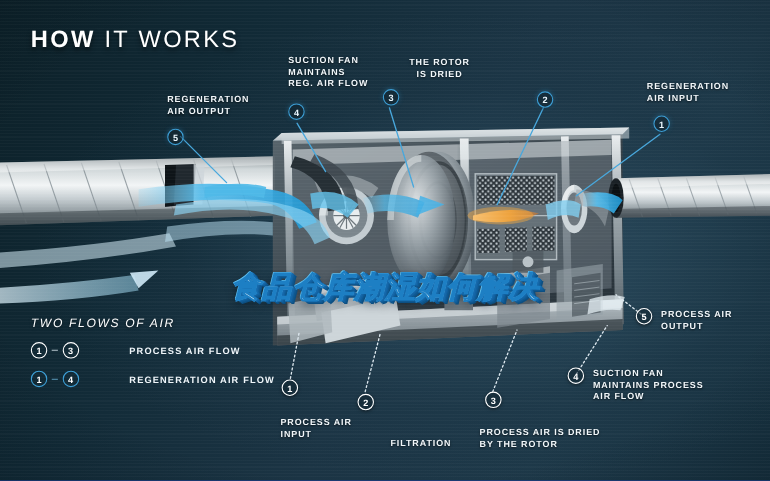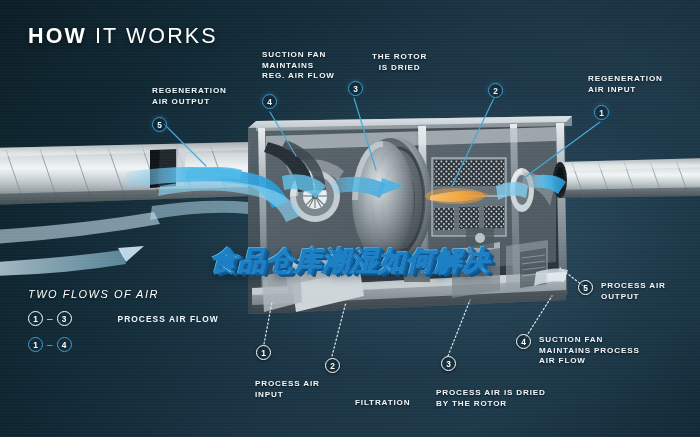--- a/index.html
+++ b/index.html
@@ -445,18 +445,19 @@
       <span class="leg-c">1</span>
       <span class="leg-dash">–</span>
       <span class="leg-c">3</span>
       <span class="leg-txt">PROCESS AIR FLOW</span>
     </div>
 
     <div class="leg-row blue">
       <span class="leg-c">1</span>
       <span class="leg-dash">–</span>
       <span class="leg-c">4</span>
+      <span class="leg-txt">REGENERATION AIR FLOW</span>
     </div>
   </div>
 
   <div id="cn">食品仓库潮湿如何解决</div>
 
 </div>
 
 </body></html>

